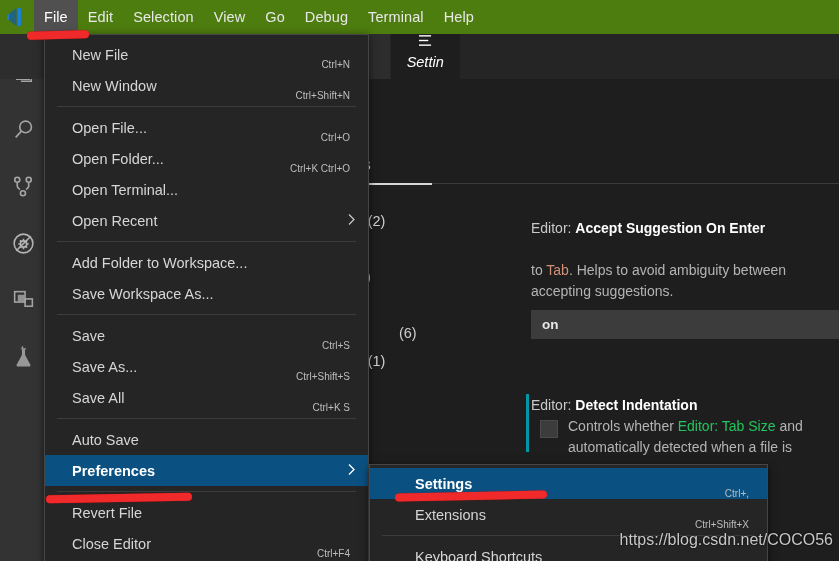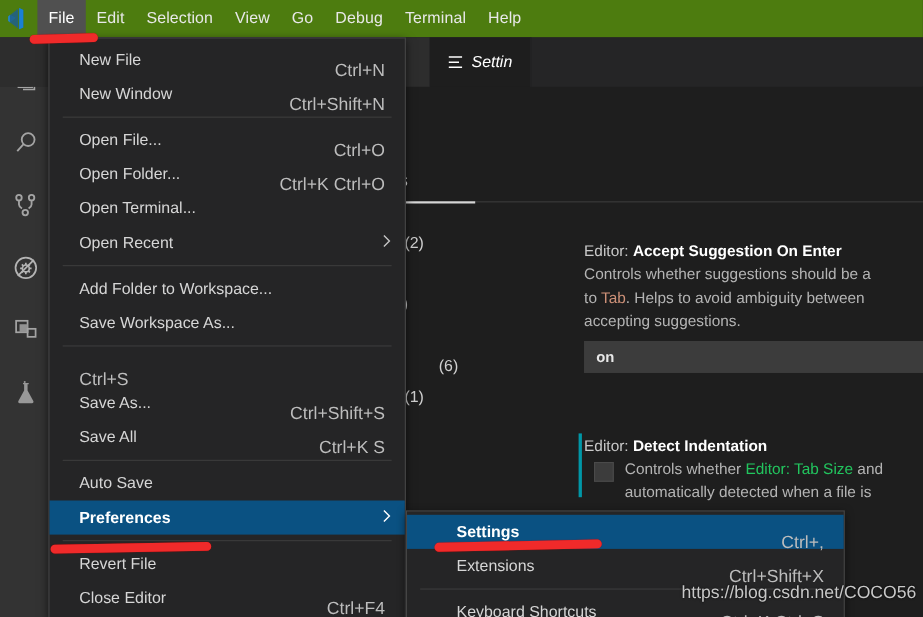--- a/index.html
+++ b/index.html
@@ -62,21 +62,21 @@
     padding:0 14px;
     height:45px;
     background:#2d2d2d;
     color:#9d9d9d;
     font-size:14.5px;
     border-right:1px solid #252526;
     white-space:nowrap;
     box-sizing:border-box;
   }
   .tab.active{
-    background:#1e1e1e;color:#ffffff;
+    background:#1e1e1e;color:#ffffff;flex-direction:column;
   }
   .tab.italic{font-style:italic;}
   .tab-icon{display:flex;align-items:center;}
   .py-icon{width:16px;height:16px;display:block;}
   .list-icon{width:15px;height:13px;display:block;}
 
   
   .settings-body{
     position:absolute;left:47px;top:79px;width:792px;height:482px;
     background:#1e1e1e;
@@ -151,21 +151,21 @@
     height:31px;
     padding:0 12px 0 27px;
     font-size:14.5px;
     color:#d6d6d6;
     white-space:nowrap;
     position:relative;
     box-sizing:border-box;
     gap:21px;
   }
   .menu-item .label{flex:1;}
-  .menu-item .keys{color:#bdbdbd;font-size:16px;padding-right:6px;margin-top:20px;}
+  .menu-item .keys{color:#bdbdbd;font-size:10px;padding-right:6px;margin-top:20px;}
   .menu-item .chev{position:absolute;right:12px;top:50%;transform:translateY(-50%);}
   .menu-item.selected{background:#0a5182;color:#ffffff;}
   .menu-item.selected .label{color:#ffffff;font-weight:bold;}
   .menu-sep{height:1px;background:#3c3c3c;margin:5px 12px;}
 
   
   .submenu{
     position:absolute;left:369px;top:464px;width:399px;
     background:#252526;
     border:1px solid #454545;
@@ -356,21 +356,21 @@
         </div>
       <div class="toc-row">
           <span>rminal</span>
           <span class="cnt">(1)</span>
         </div>
     </div>
 
     <div class="setting" style="top:141px;">
       <div class="sname"><span>Editor: </span><b>Accept Suggestion On Enter</b></div>
       <div class="sdesc">
-        <span>Controls whether suggestions should be a</span><br>
+        <br>
         <span>to </span><span class="code">Tab</span><span>. Helps to avoid ambiguity between</span><br>
         <span>accepting suggestions.</span>
       </div>
       <div class="select-box">
         <span>on</span>
       </div>
     </div>
 
     <div class="setting-accent" style="top:315px;height:58px;"></div>
     <div class="setting" style="top:318px;">
@@ -417,20 +417,21 @@
     <div class="menu-item">
       <span class="label">Add Folder to Workspace...</span>
       <span class="keys"></span>
     </div>
     <div class="menu-item">
       <span class="label">Save Workspace As...</span>
       <span class="keys"></span>
     </div>
     <div class="menu-sep"></div>
     <div class="menu-item">
+      <span class="label">Save</span>
       <span class="keys">Ctrl+S</span>
     </div>
     <div class="menu-item">
       <span class="label">Save As...</span>
       <span class="keys">Ctrl+Shift+S</span>
     </div>
     <div class="menu-item">
       <span class="label">Save All</span>
       <span class="keys">Ctrl+K S</span>
     </div>

